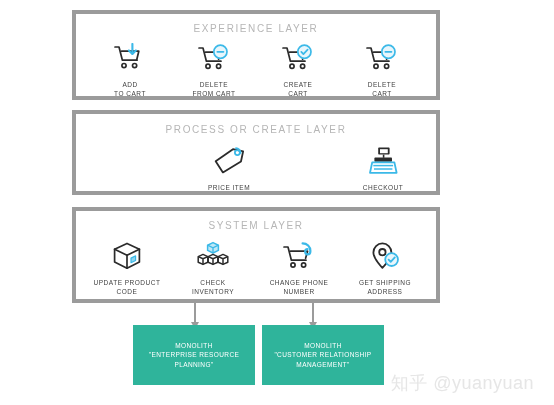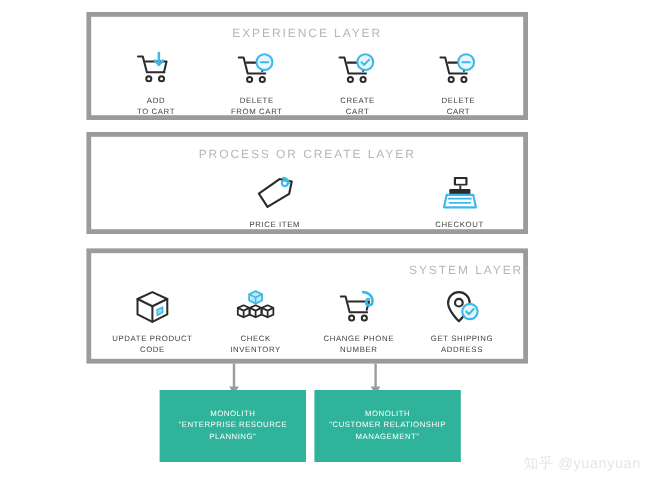--- a/index.html
+++ b/index.html
@@ -38,21 +38,21 @@
   .layer-title {
     text-align: center;
     color: #b6b6b6;
     font-size: 10px;
     letter-spacing: 1.6px;
     font-weight: 400;
     margin-top: 9px;
     white-space: nowrap;
   }
   #layer-process .layer-title { margin-top: 10px; }
-  #layer-system  .layer-title { margin-top: 9px; text-align: right; }
+  #layer-system  .layer-title { margin-top: 9px; }
 
   .items {
     display: flex;
     justify-content: space-around;
     align-items: flex-start;
     margin-top: 7px;
     padding: 0 12px;
   }
   #layer-process .items {
     justify-content: flex-start;
@@ -125,21 +125,21 @@
     white-space: pre-line;
     padding: 0 6px;
   }
 
   
   #watermark {
     position: absolute;
     right: 12px;
     bottom: 10px;
     color: #e6e6e6;
-    font-size: 12px;
+    font-size: 18px;
     letter-spacing: 0.5px;
     user-select: none;
   }
 
   svg { display: block; }
 </style>
 </head>
 <body>
 
 <div id="canvas">

